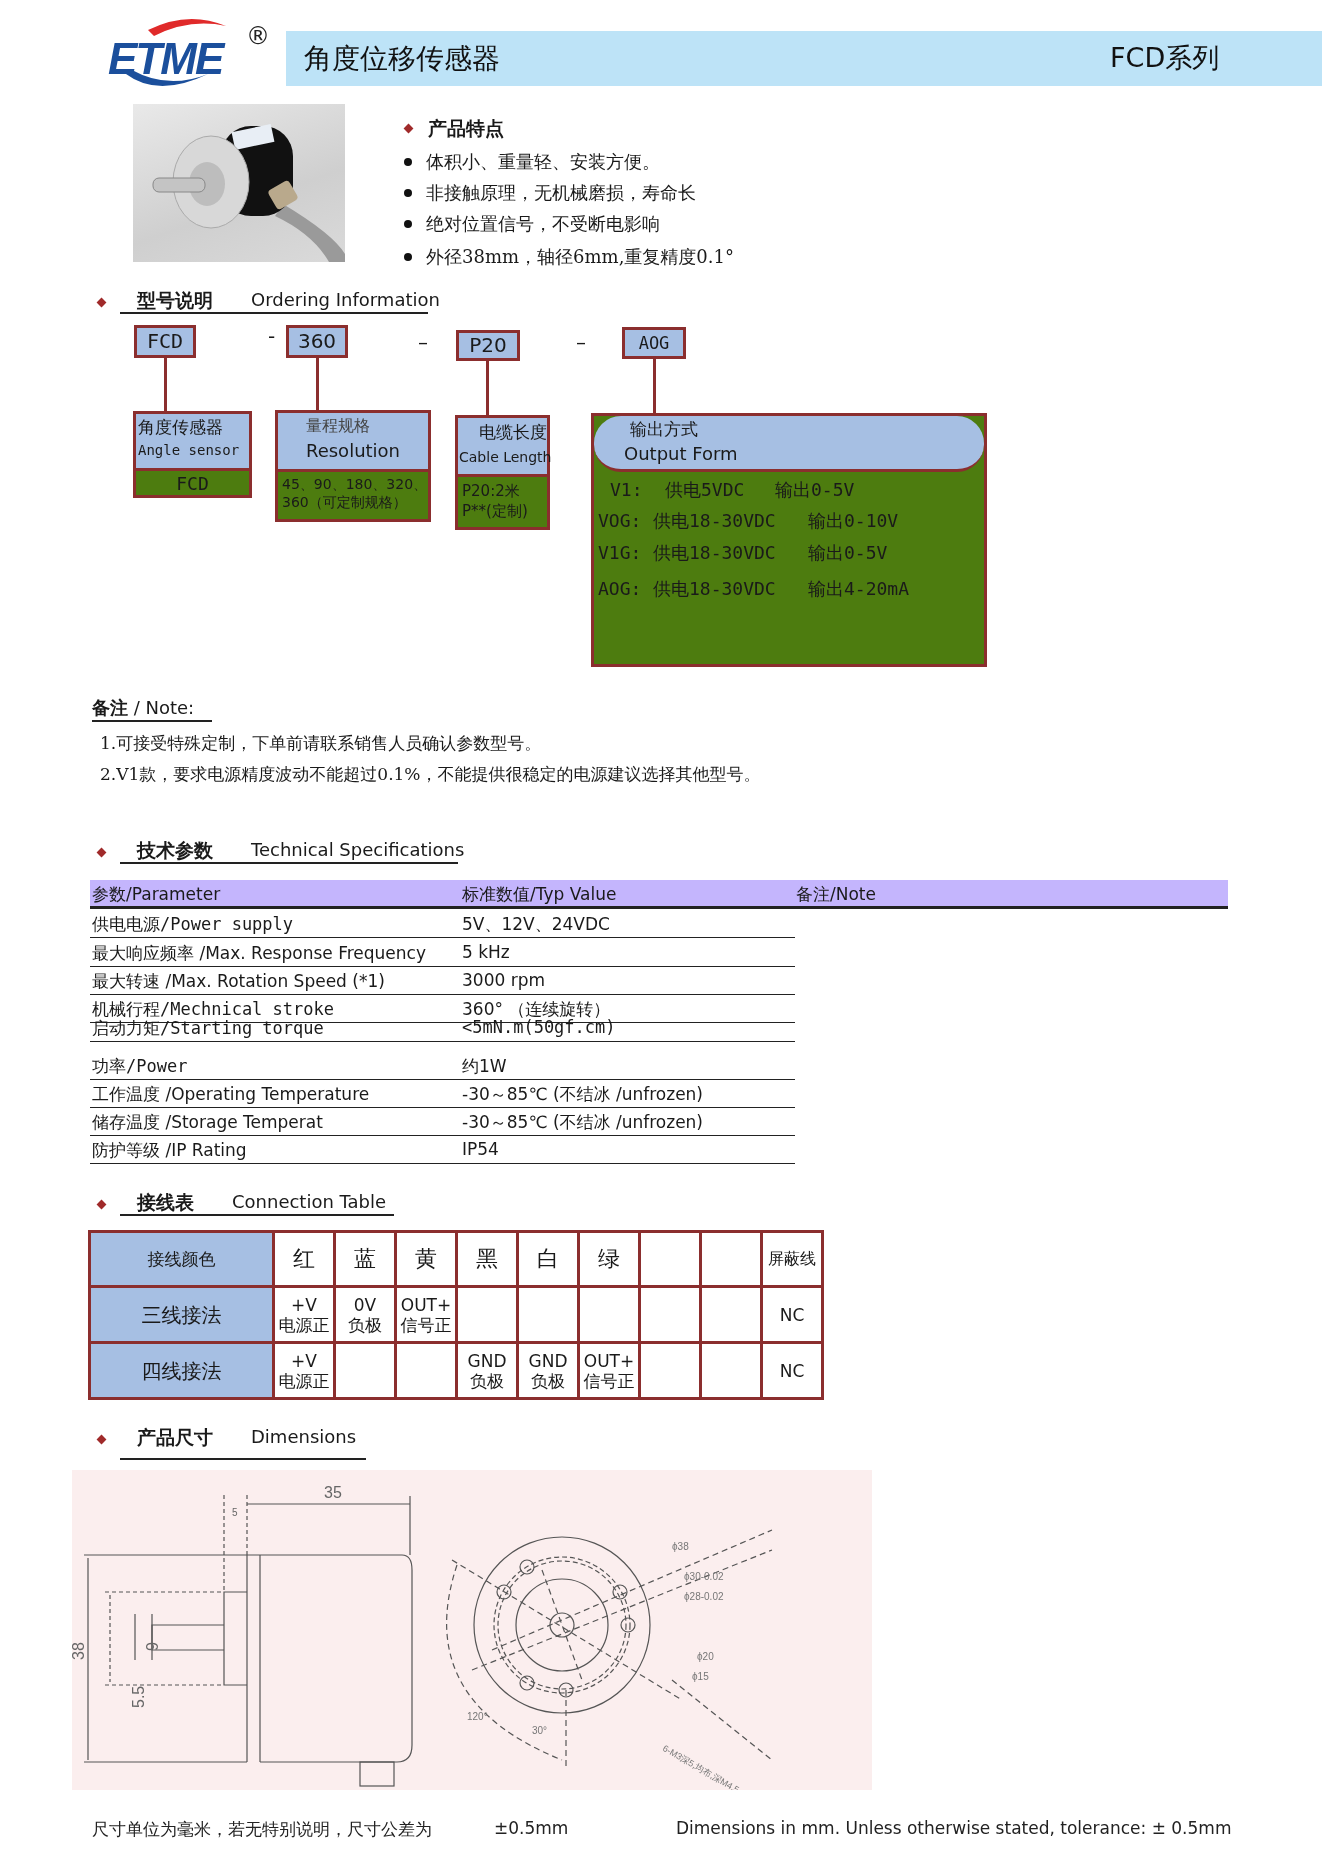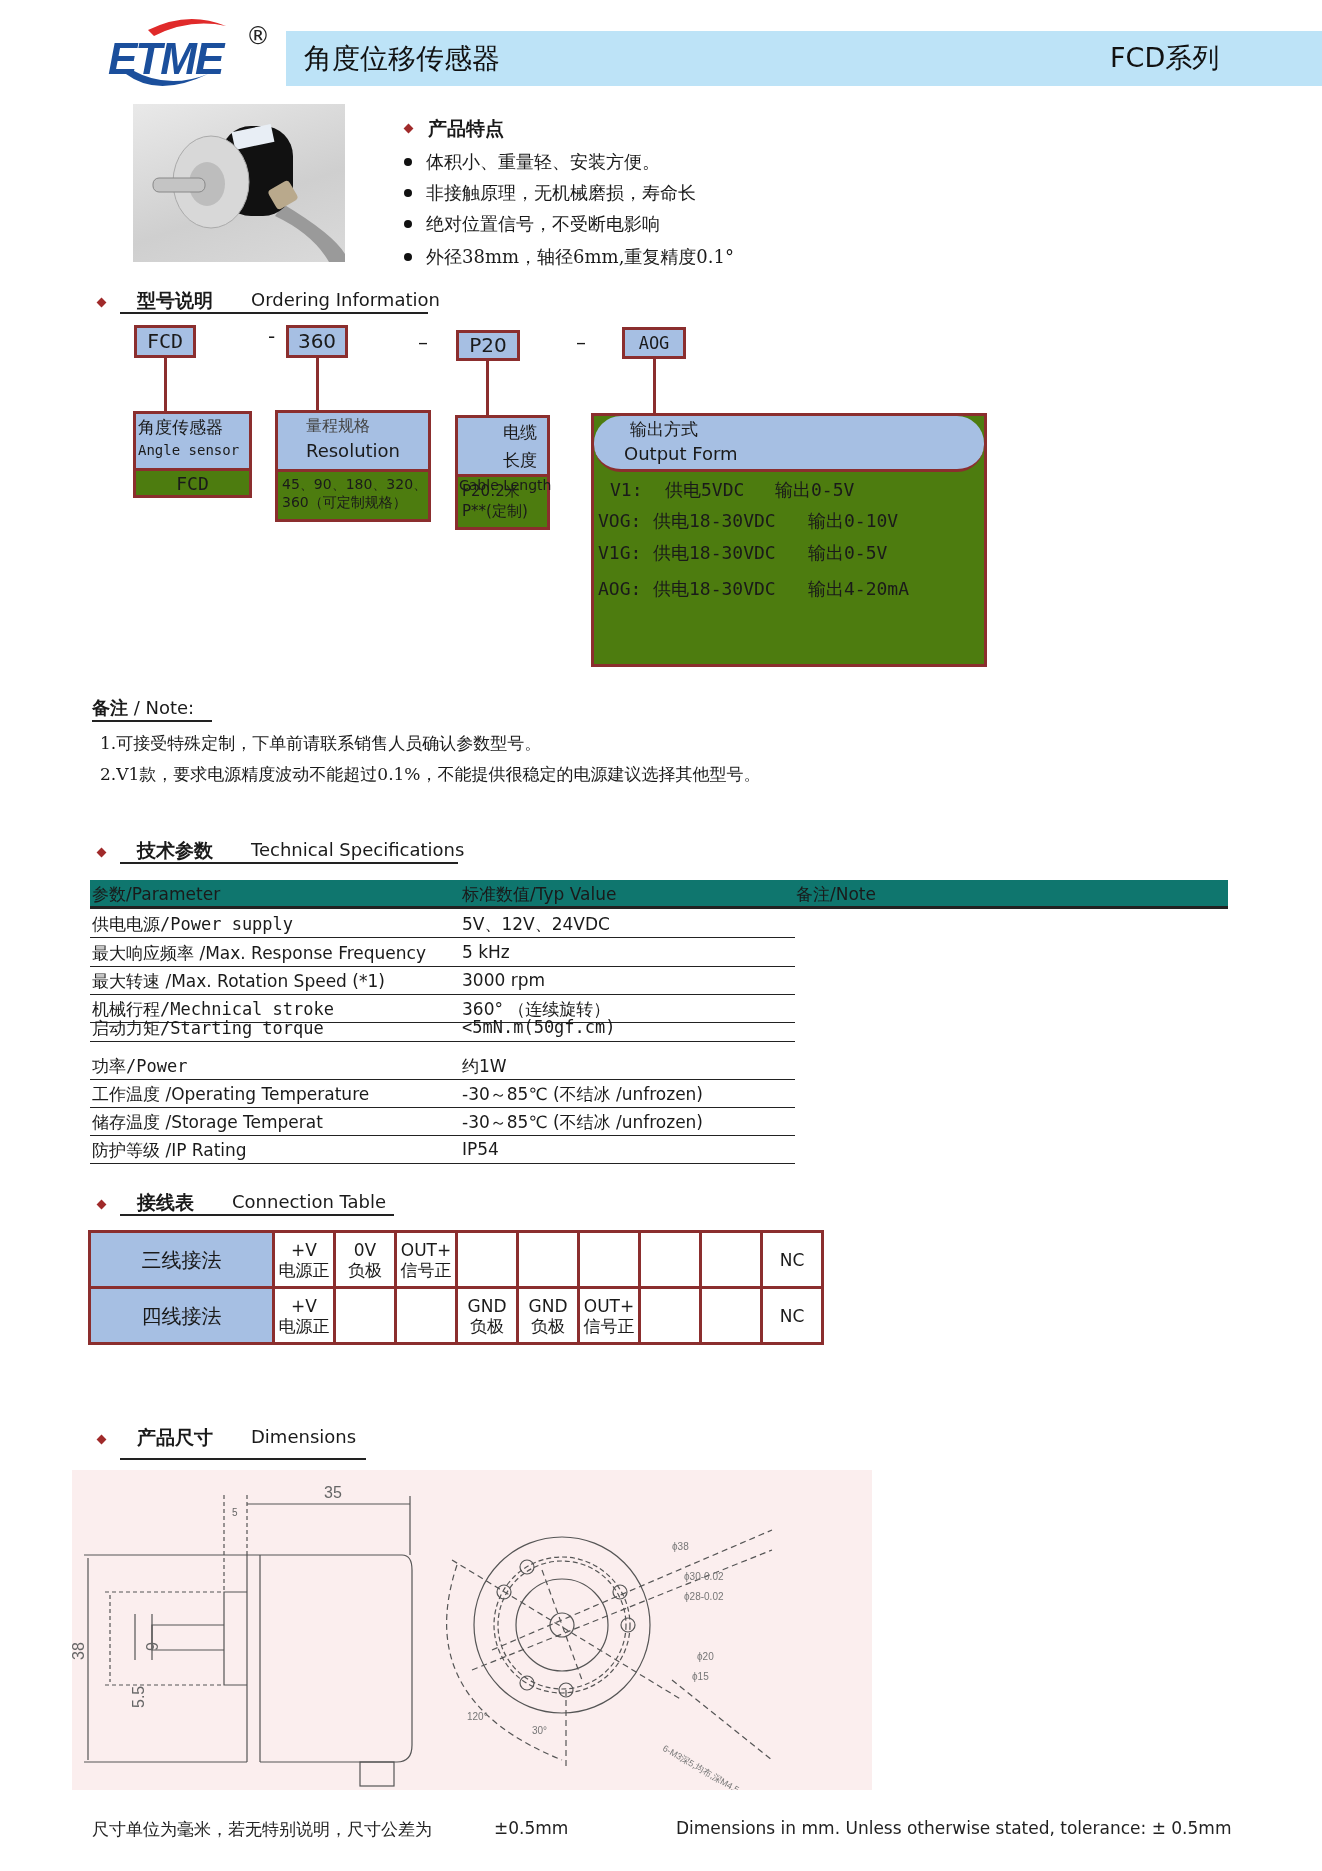--- a/index.html
+++ b/index.html
@@ -39,21 +39,21 @@
   .dbox { position:absolute; border:3px solid #8b2e2e; box-sizing:border-box; background:#4d7c0f; }
   .dbox .hd { background:#a6bfe3; border-bottom:3px solid #8b2e2e; }
   .mono { font-family:"DejaVu Sans Mono","Liberation Mono",monospace; }
 
   
   .note-head { left:92px; top:696px; font-size:18px; }
   .note-line { left:92px; top:720px; width:120px; height:2px; background:#222; }
   .notes { left:100px; top:728px; font-family:"DejaVu Serif","Liberation Serif",serif; font-size:17px; line-height:31px; }
 
   
-  .spec-hd { left:90px; top:880px; width:1138px; height:26px; background:#0f766e; border-bottom:3px solid #222; font-size:17px; }
+  .spec-hd { left:90px; top:880px; width:1138px; height:26px; background:#c4b5fd; border-bottom:3px solid #222; font-size:17px; }
   .spec-hd span { position:absolute; top:3px; }
   .spec-row { position:absolute; left:90px; width:705px; height:28px; border-bottom:1px solid #222; font-size:17px; }
   .spec-row .p { position:absolute; left:2px; top:4px; }
   .spec-row .v { position:absolute; left:372px; top:4px; }
 
   
   .ctable { position:absolute; left:88px; top:1230px; border-collapse:collapse; }
   .ctable td { border:3px solid #8b2e2e; text-align:center; font-size:17px; padding:0; line-height:20px; }
   .ctable td.lbl { background:#a6bfe3; width:181px; font-size:20px; }
   .ctable td.lbl.small { font-size:17px; }
@@ -146,21 +146,21 @@
     <div style="font-size:18px;line-height:24px;text-align:center;">Resolution</div>
   </div>
   <div style="font-size:14px;line-height:18px;padding:3px 0 0 4px;">
     <div>45、90、180、320、</div>
     <div>360（可定制规格）</div>
   </div>
 </div>
 
 <div class="dbox" style="left:455px;top:415px;width:95px;height:115px;">
   <div class="hd" style="height:56px;">
-    <div style="font-size:17px;line-height:28px;padding-left:11px;margin-left:34px;">电缆长度</div>
+    <div style="font-size:17px;line-height:28px;padding-left:21px;">电缆长度</div>
     <div style="font-size:14px;line-height:22px;padding-left:1px;white-space:nowrap;">Cable Length</div>
   </div>
   <div style="font-size:15px;line-height:20px;padding:4px 0 0 4px;">
     <div>P20:2米</div>
     <div>P**(定制)</div>
   </div>
 </div>
 
 <div class="dbox" style="left:591px;top:413px;width:396px;height:254px;">
   <div class="hd" style="height:53px;border-radius:27px;">
@@ -233,20 +233,32 @@
 
 <div class="sec" style="left:98px;top:1190px;">
   <span class="diamond" style="margin-bottom:8px;"></span>
   <span class="cn">接线表</span>
   <span class="en" style="margin-bottom:4px;">Connection Table</span>
 </div>
 <div class="sec-line" style="left:120px;top:1214px;width:274px;"></div>
 
 <table class="ctable">
   <tbody>
+      <tr style="height:55px;">
+    <td class="lbl small">接线颜色</td>
+    <td class="c big">红</td>
+    <td class="c big">蓝</td>
+    <td class="c big">黄</td>
+    <td class="c big">黑</td>
+    <td class="c big">白</td>
+    <td class="c big">绿</td>
+    <td class="c"></td>
+    <td class="c"></td>
+    <td class="c" style="font-size:16px;">屏蔽线</td>
+  </tr>
   <tr style="height:56px;">
     <td class="lbl">三线接法</td>
     <td class="c">
           <div>+V</div>
           <div>电源正</div>
         </td>
     <td class="c">
           <div>0V</div>
           <div>负极</div>
         </td>

